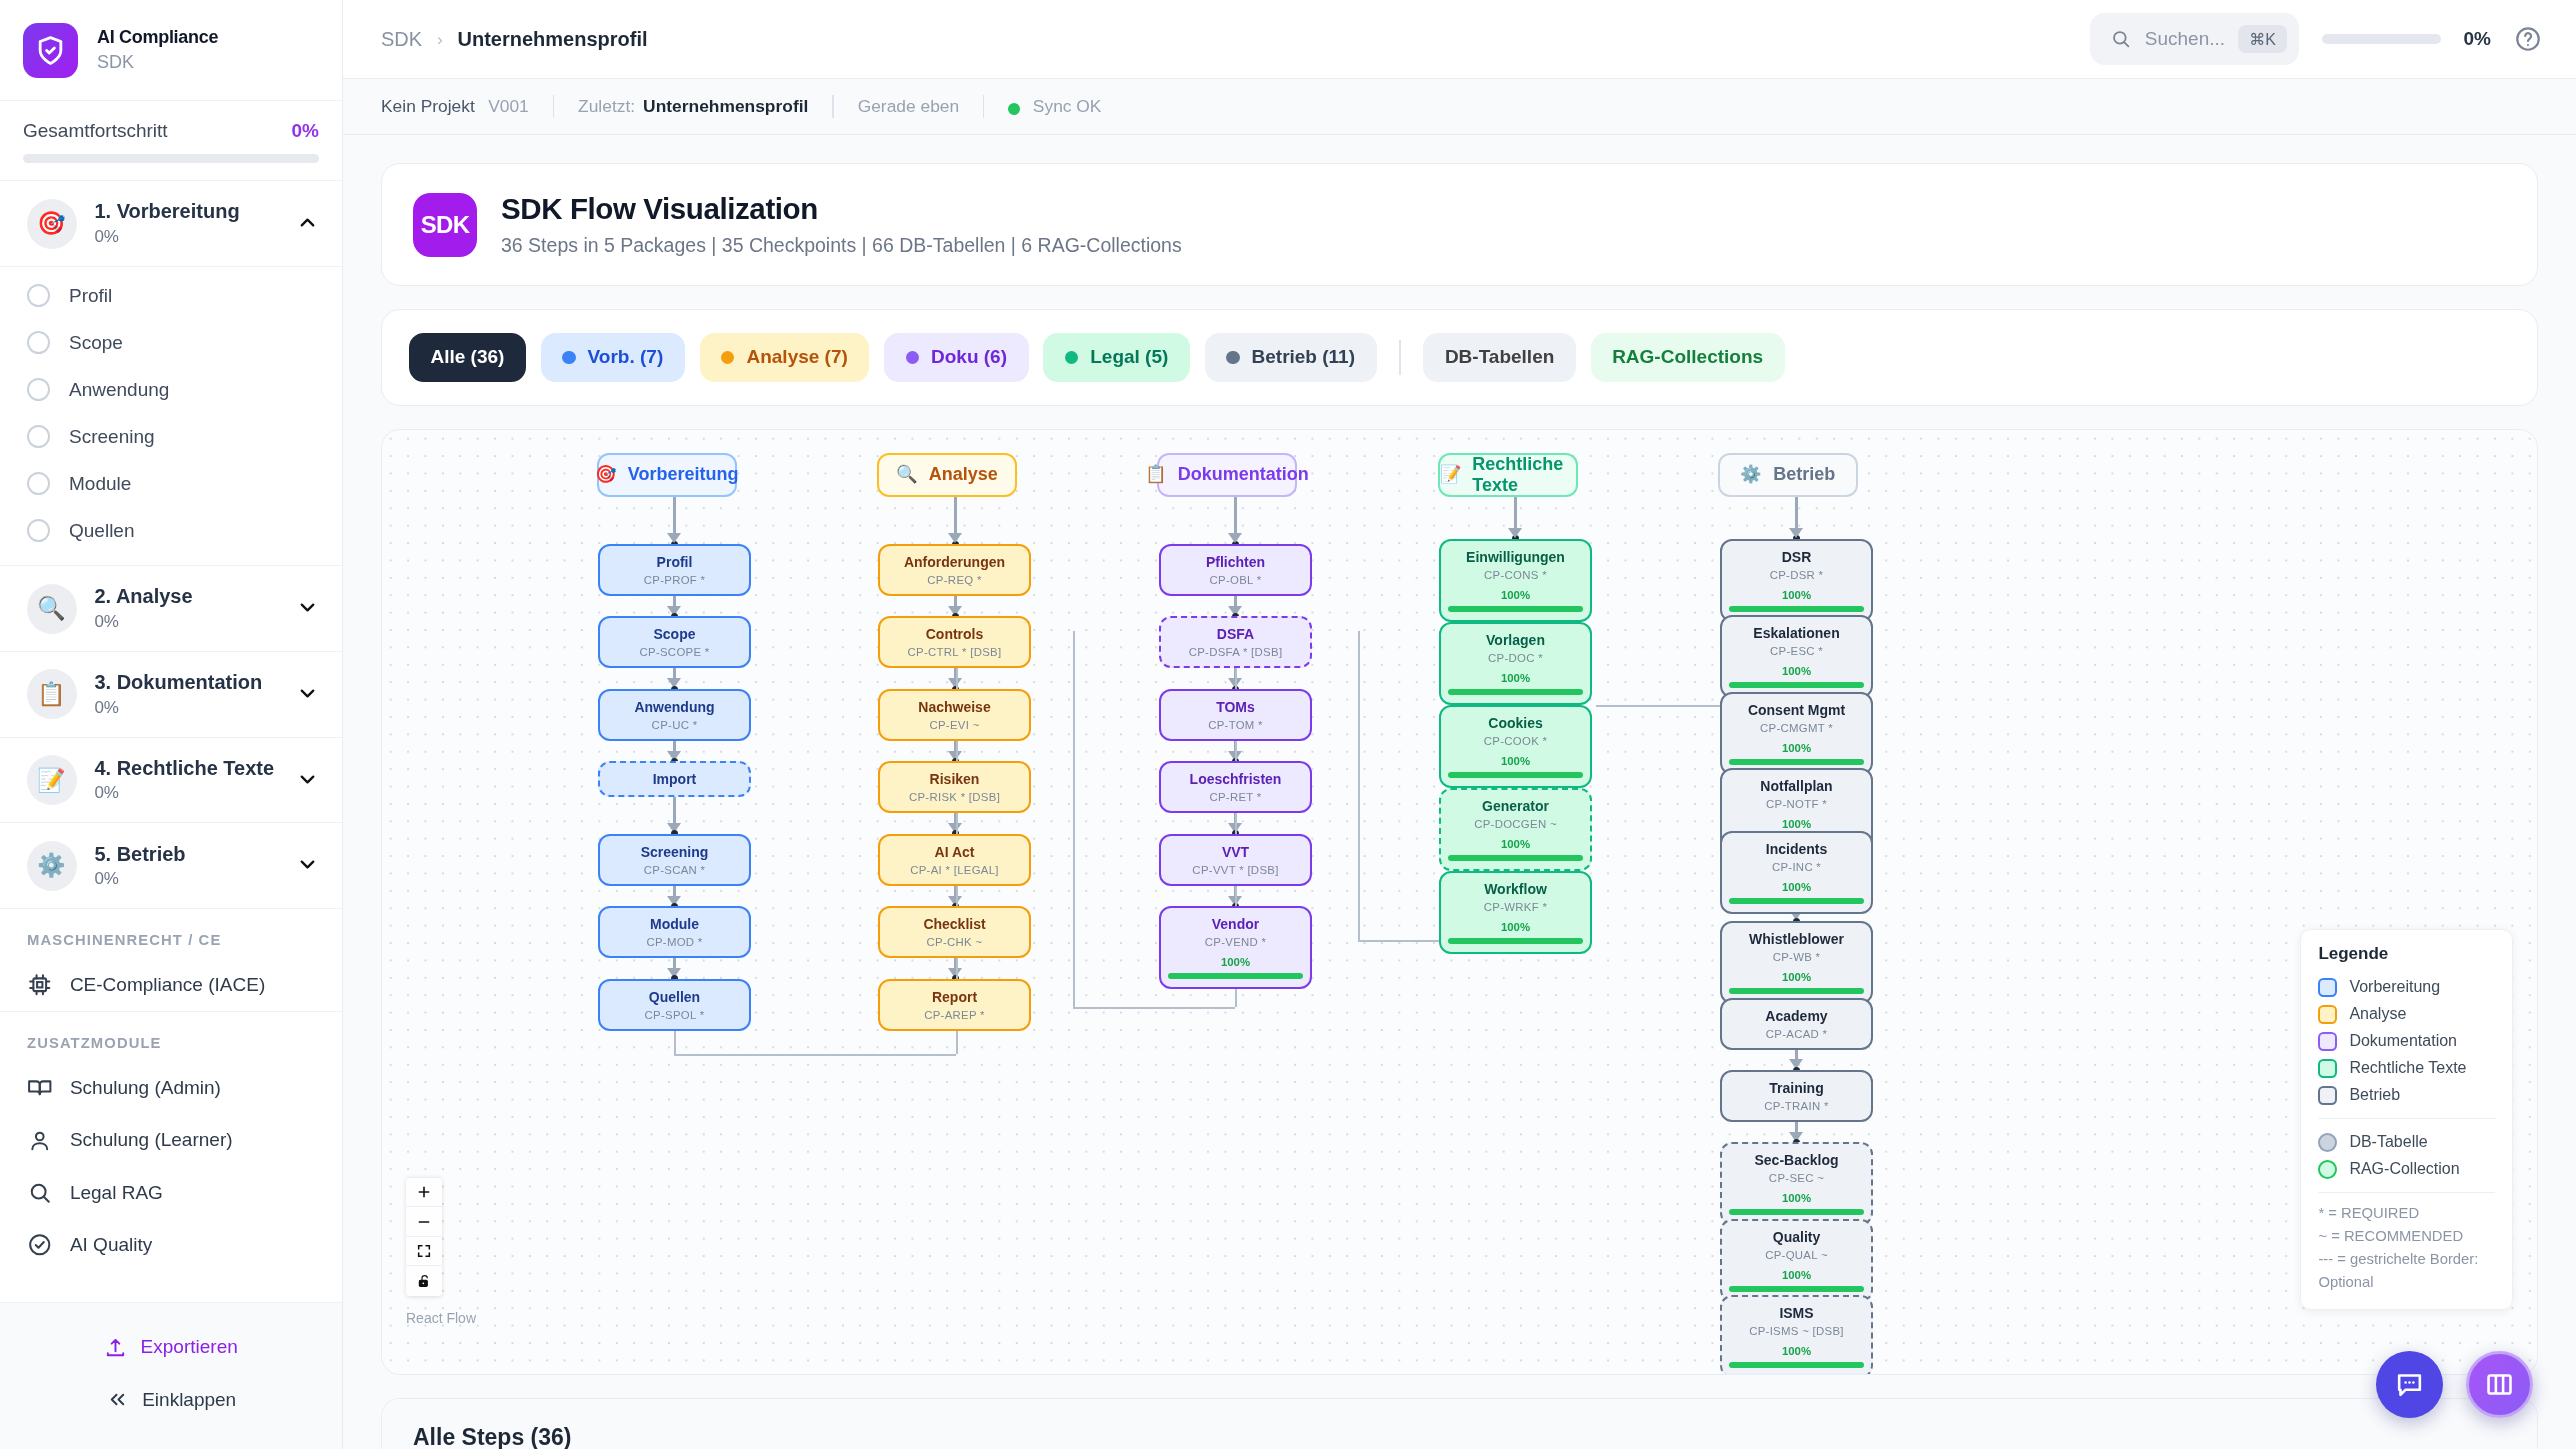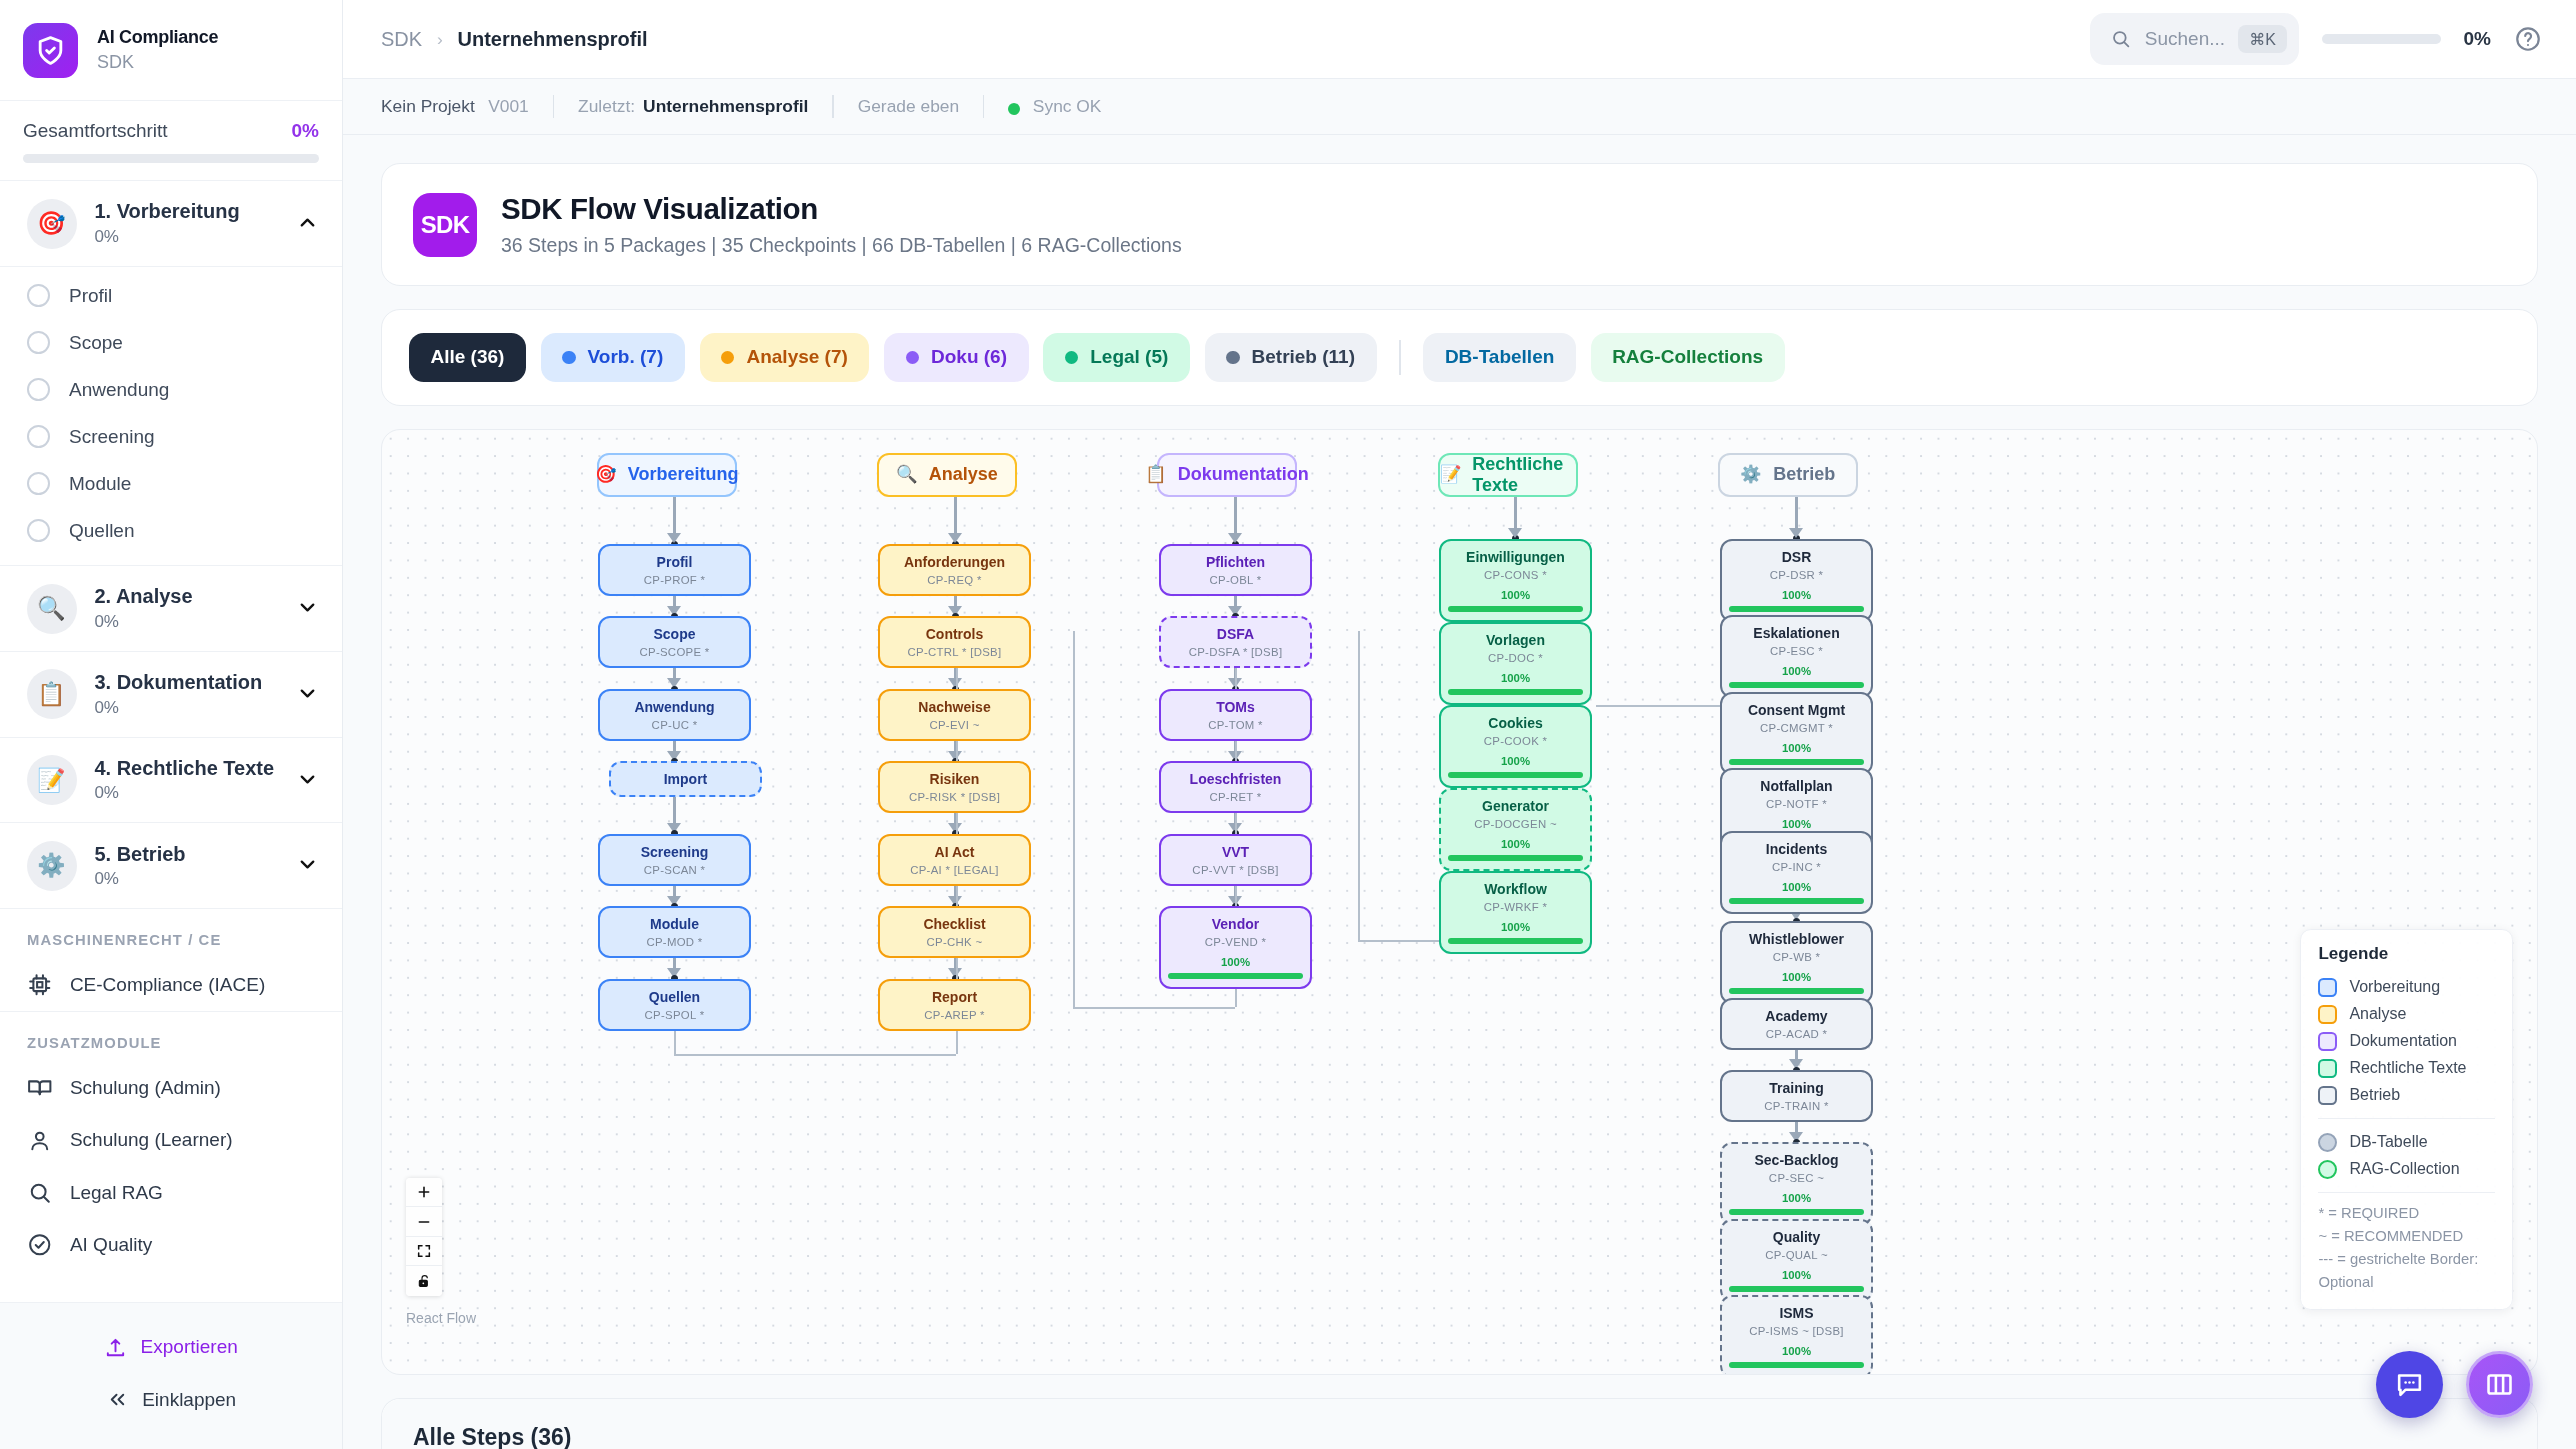--- a/index.html
+++ b/index.html
@@ -413,21 +413,21 @@
           </div>
           <div class="chip" style="background: rgb(209, 250, 229); color: rgb(4, 120, 87);">
             <span class="cd" style="background: rgb(16, 185, 129);"></span>
             <span>Legal (5)</span>
           </div>
           <div class="chip" style="background: rgb(238, 241, 246); color: rgb(51, 65, 85);">
             <span class="cd" style="background: rgb(100, 116, 139);"></span>
             <span>Betrieb (11)</span>
           </div>
           <div class="chip-sep"></div>
-          <div class="chip" style="background: rgb(238, 241, 246); color: #0369a1; text-align: center;">
+          <div class="chip" style="background: rgb(238, 241, 246); color: #404040; text-align: center;">
             <span>DB-Tabellen</span>
           </div>
           <div class="chip" style="background: rgb(232, 251, 239); color: rgb(21, 128, 61);">
             <span>RAG-Collections</span>
           </div>
         </div>
 
       <div class="card flow" id="flow">
         <div id="lanes-host">
             <div class="lane" style="left: 215px; top: 23px; width: 140px; background: rgb(239, 246, 255); border-color: rgb(147, 197, 253); color: rgb(37, 99, 235);">
@@ -613,21 +613,21 @@
               <div class="nc">CP-PROF *</div>
             </div>
             <div class="node" style="left: 216px; top: 186px; background: rgb(219, 234, 254); border-color: rgb(59, 130, 246);">
               <div class="nt" style="color: rgb(30, 58, 138);">Scope</div>
               <div class="nc">CP-SCOPE *</div>
             </div>
             <div class="node" style="left: 216px; top: 259px; background: rgb(219, 234, 254); border-color: rgb(59, 130, 246);">
               <div class="nt" style="color: rgb(30, 58, 138);">Anwendung</div>
               <div class="nc">CP-UC *</div>
             </div>
-            <div class="node dashed" style="left: 227px; top: 331px; background: rgb(219, 234, 254); border-color: rgb(59, 130, 246);">
+            <div class="node dashed" style="left: 216px; top: 331px; background: rgb(219, 234, 254); border-color: rgb(59, 130, 246);">
               <div class="nt" style="color: rgb(30, 58, 138);">Import</div>
             </div>
             <div class="node" style="left: 216px; top: 404px; background: rgb(219, 234, 254); border-color: rgb(59, 130, 246);">
               <div class="nt" style="color: rgb(30, 58, 138);">Screening</div>
               <div class="nc">CP-SCAN *</div>
             </div>
             <div class="node" style="left: 216px; top: 476px; background: rgb(219, 234, 254); border-color: rgb(59, 130, 246);">
               <div class="nt" style="color: rgb(30, 58, 138);">Module</div>
               <div class="nc">CP-MOD *</div>
             </div>

